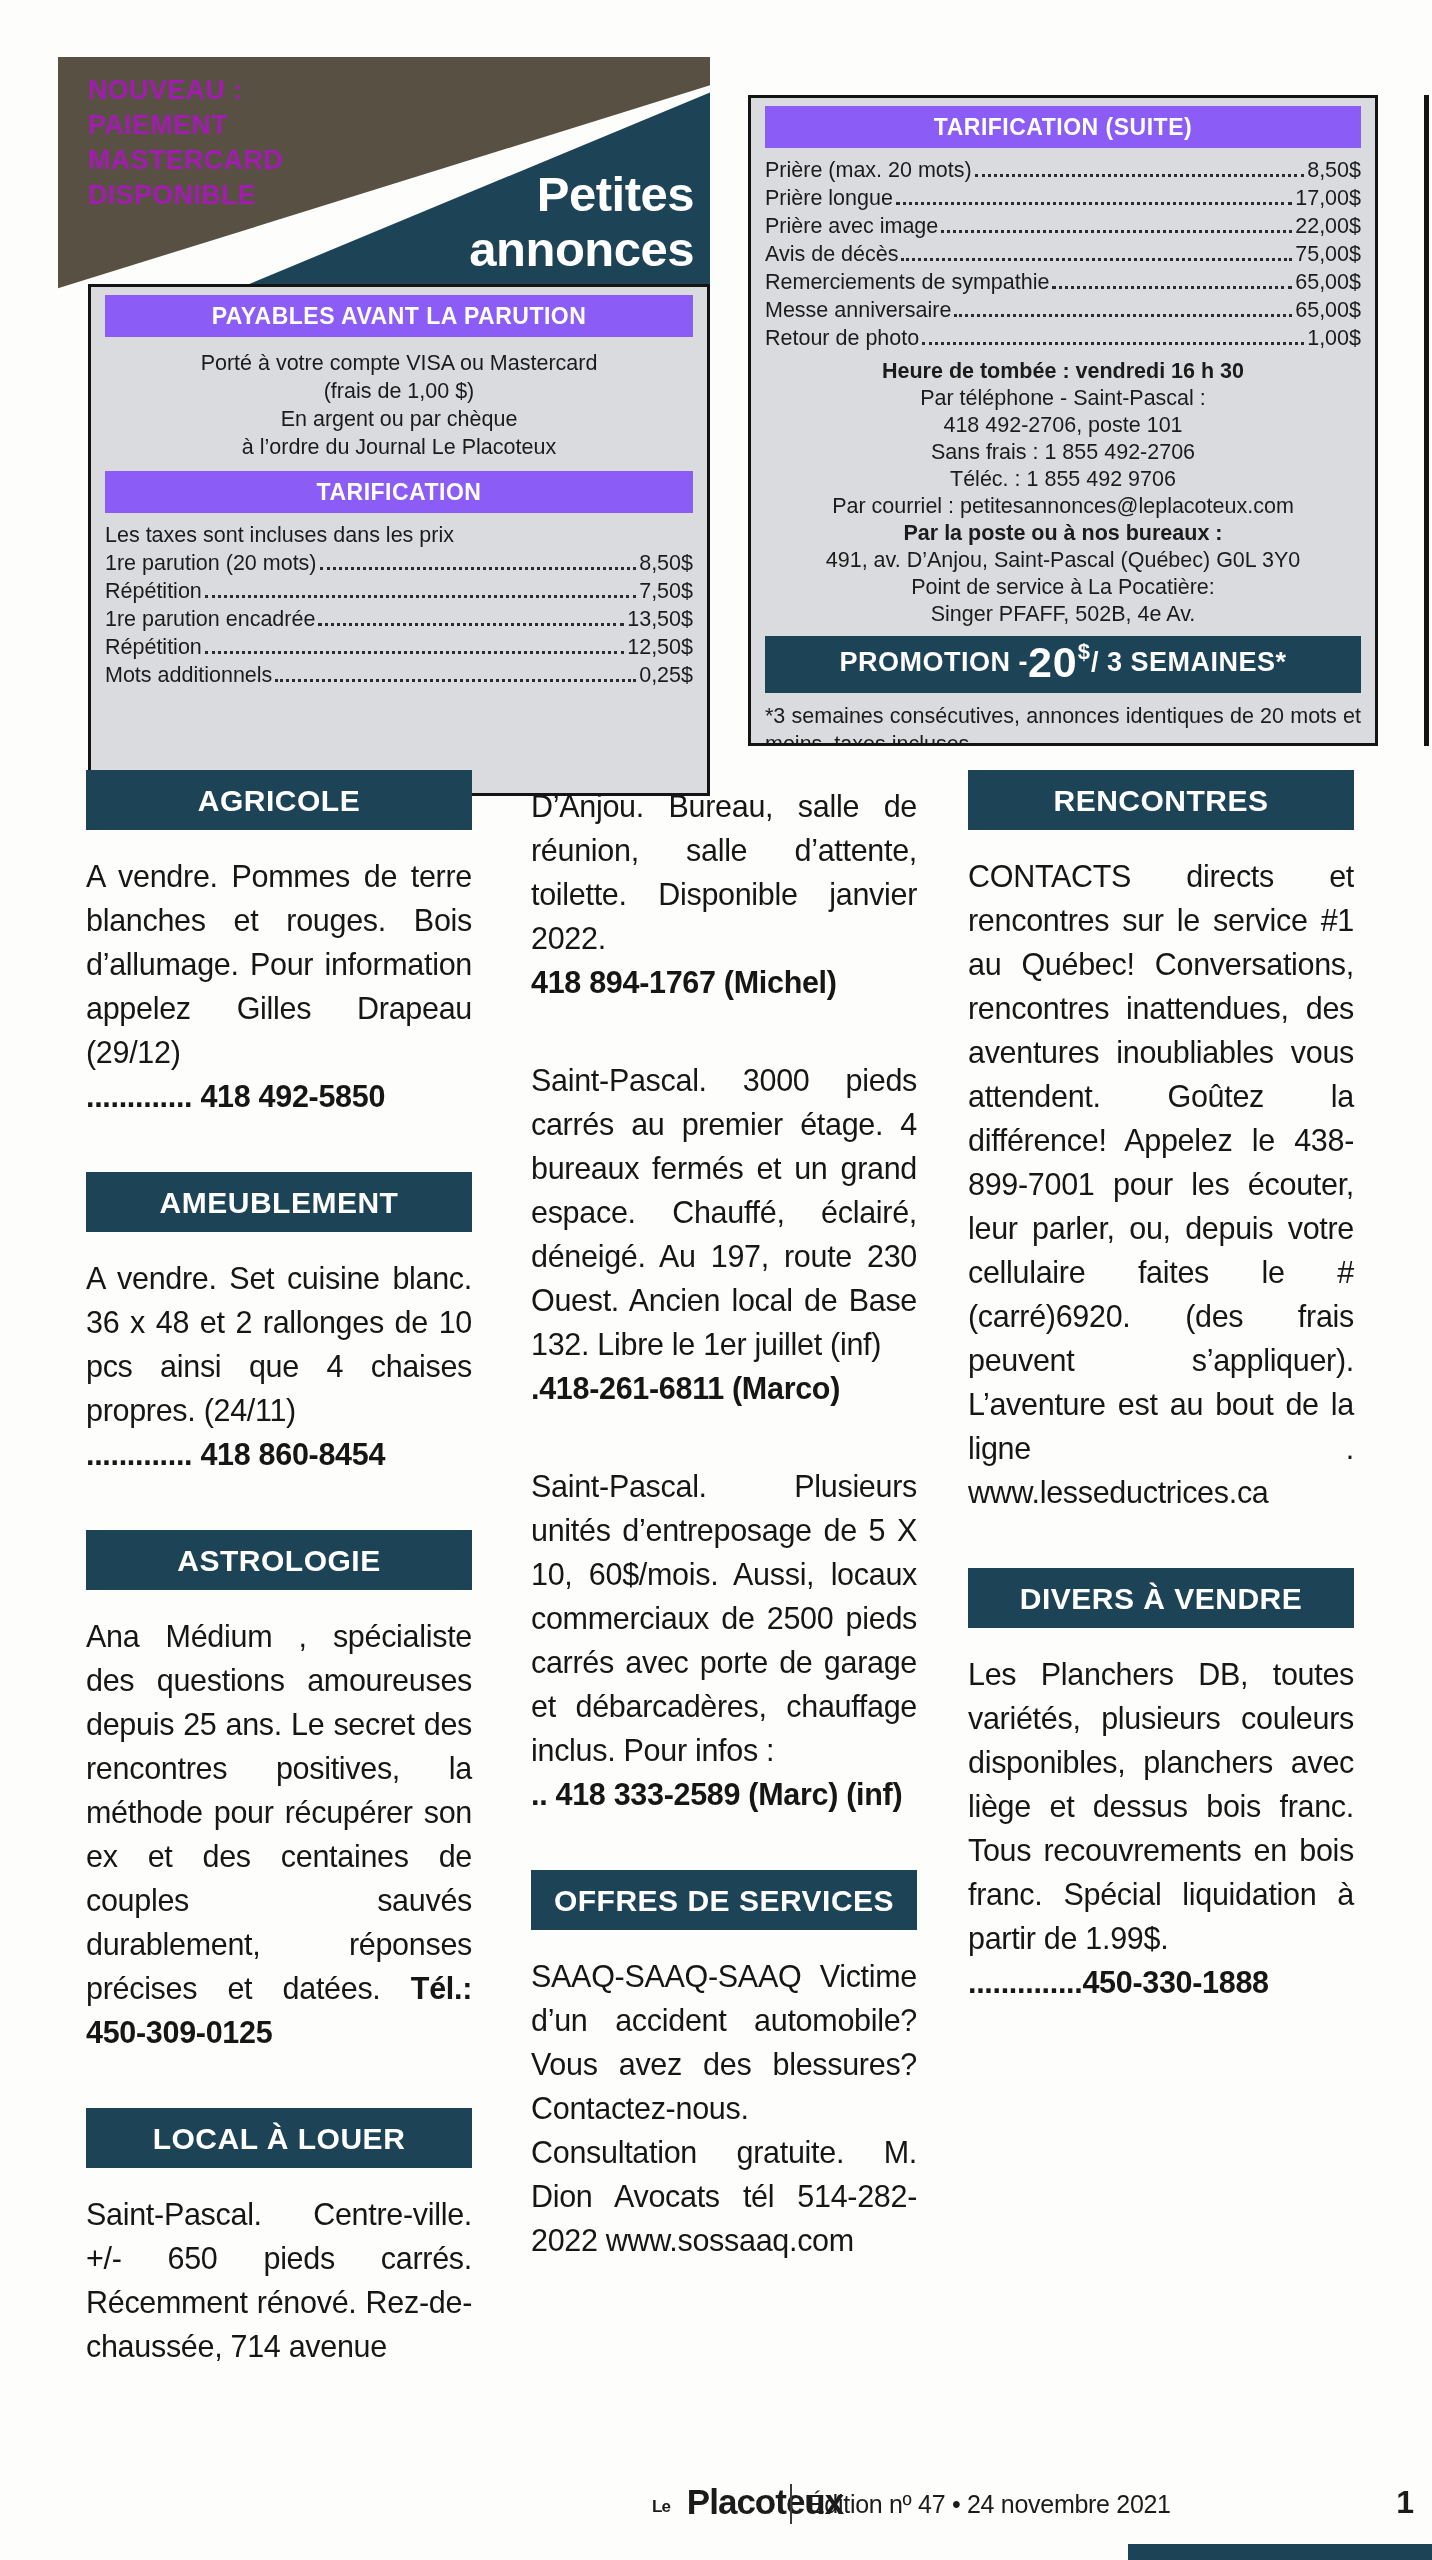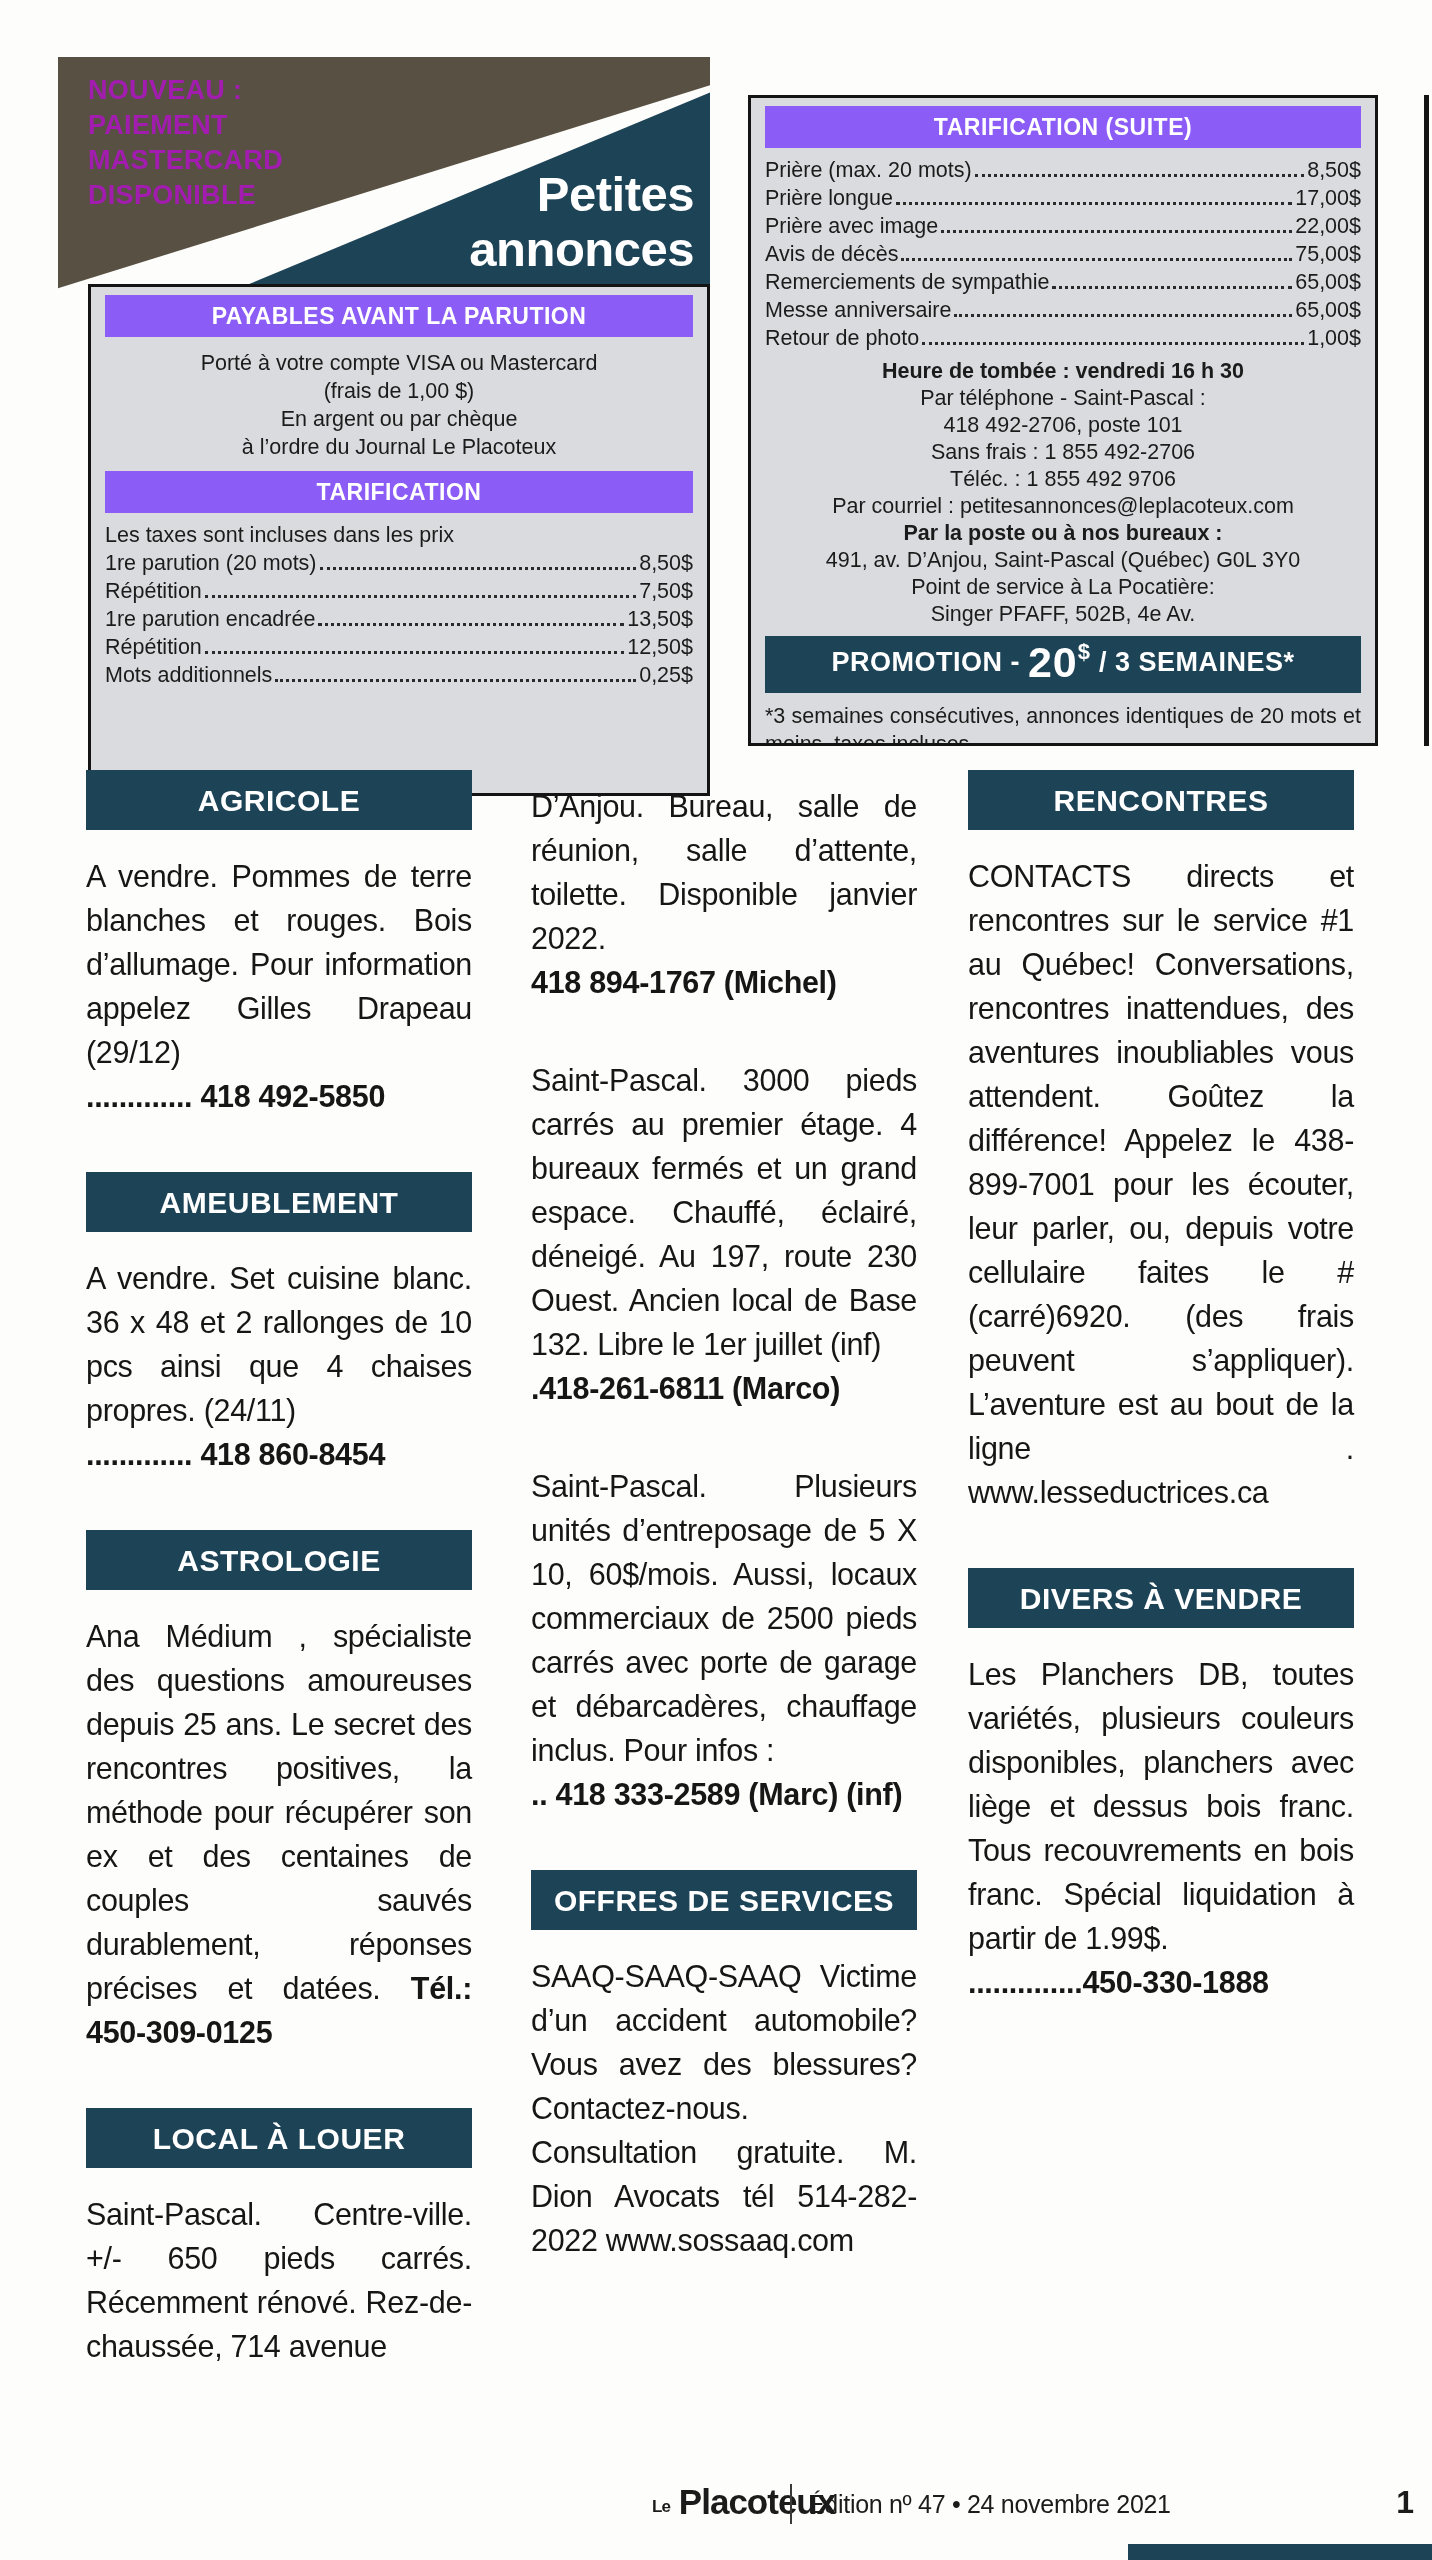--- a/index.html
+++ b/index.html
@@ -33,21 +33,21 @@
   .pay-lines{text-align:center;font-size:21.5px;line-height:28px;margin:12px 0 10px}
   .pay-lines span{display:block}
   .note{font-size:21.5px;line-height:28px;margin-top:8px}
   .rates{font-size:21.5px;line-height:28px}
   .rate{display:flex;align-items:baseline}
   .rate .dots{flex:1;border-bottom:3px dotted #2a2a2a;margin:0 3px 5px}
   .contact{text-align:center;font-size:21.5px;line-height:27px;margin-top:6px}
   .contact span{display:block}
   .bold{font-weight:bold}
   .promo{margin-top:8px;background:#1d4356;color:#fff;font-weight:bold;
-    display:flex;align-items:center;justify-content:center;gap:8px;padding:2px 0 6px}
+    display:flex;align-items:center;justify-content:center;gap:0;padding:2px 0 6px}
   .promo .lbl{font-size:27px;letter-spacing:.5px}
   .promo .big{font-size:43px;letter-spacing:1px}
   .promo .big sup{font-size:22px;vertical-align:18px}
   .promo-note{font-size:21.5px;line-height:28px;margin-top:9px;text-align:justify}
 
   
   .edge-line{left:1424px;top:95px;width:5px;height:651px;background:#141414}
   .bottom-strip{left:1128px;top:2544px;width:304px;height:16px;background:#1d4356}
 
   
@@ -57,21 +57,21 @@
     height:60px;line-height:61px;margin-bottom:24px;letter-spacing:.5px}
   .ad{font-size:30.5px;line-height:44px;text-align:justify;margin-bottom:54px;
     letter-spacing:-.3px;color:#161616}
   .ad .phone{font-weight:bold;display:block;text-align:left}
   .inlineb{font-weight:bold}
   .c2 .first{margin-top:14px}
 
   
   .footer{left:0;top:2480px;width:1432px;height:56px}
   .flogo{position:absolute;left:652px;top:2px;font-weight:bold;font-size:35px;letter-spacing:-1px}
-  .flogo .le{font-size:17px;font-weight:bold;display:inline-block;transform:translateY(-2px);margin-right:9px}
+  .flogo .le{font-size:17px;font-weight:bold;display:inline-block;transform:translateY(-2px);margin-right:17px}
   .fsep{position:absolute;left:790px;top:4px;width:2px;height:40px;background:#3a3a3a}
   .fed{position:absolute;left:808px;top:10px;font-size:25px;letter-spacing:-.3px}
   .fpage{position:absolute;right:18px;top:4px;font-weight:bold;font-size:32px}
 </style>
 </head>
 <body>
 
 <div class="abs banner">
   <div class="brown"></div>
   <div class="blue"></div>

